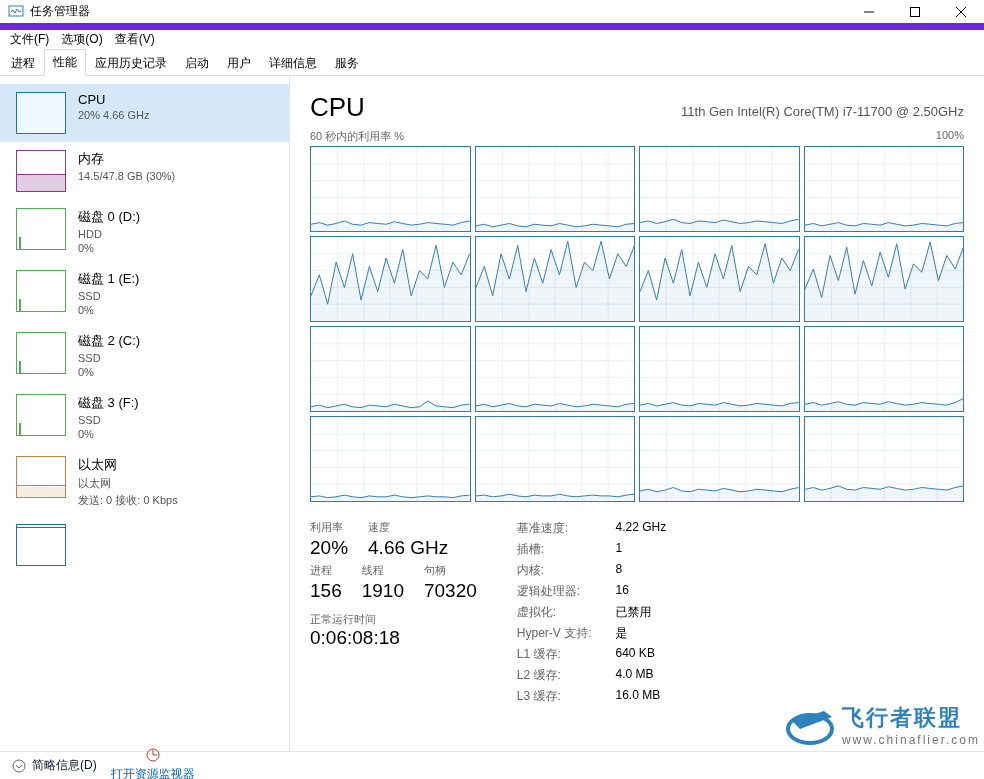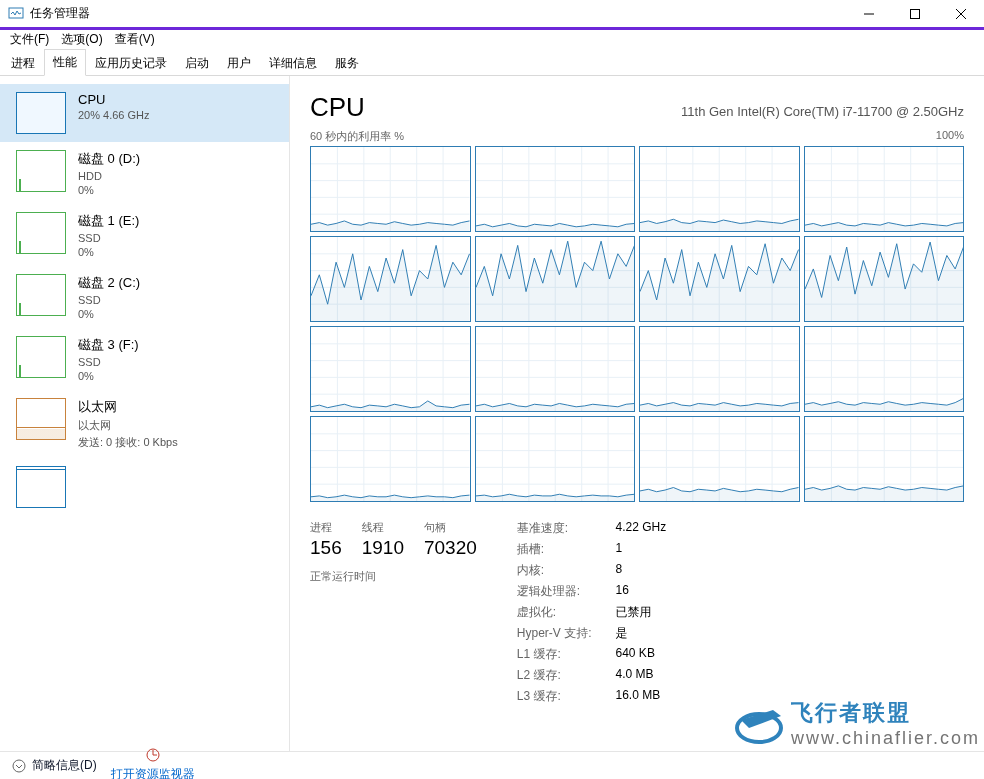--- a/index.html
+++ b/index.html
@@ -1,18 +1,18 @@
 <!DOCTYPE html>
 <html><head>
 <meta charset="utf-8">
 <style>
 * { box-sizing: border-box; margin: 0; padding: 0; }
 body { font-family: "Microsoft YaHei", "Segoe UI", sans-serif; font-size: 12px; background: #fff; color: #000; width: 984px; height: 779px; overflow: hidden; position: relative; }
 
-.titlebar { height: 30px; display: flex; align-items: center; padding: 0 0 0 8px; border-bottom: 3px solid #6d28d9; }
+.titlebar { height: 30px; display: flex; align-items: center; padding: 0 0 0 8px; border-bottom: 7px solid #6d28d9; }
 .titlebar .appicon { width: 16px; height: 16px; margin-right: 6px; display: flex; align-items: center; justify-content: center; }
 .titlebar .title { flex: 1; font-size: 12px; }
 .win-controls { display: flex; }
 .win-btn { width: 46px; height: 30px; display: flex; align-items: center; justify-content: center; }
 
 .menubar { height: 20px; display: flex; align-items: flex-end; padding: 0 4px; font-size: 12px; }
 .menubar span { padding: 2px 6px; }
 
 .tabbar { height: 26px; display: flex; align-items: flex-end; border-bottom: 1px solid #d9d9d9; padding: 0 2px; font-size: 12px; }
 .tabbar .tab { padding: 4px 8px; border: 1px solid transparent; border-bottom: none; margin-bottom: -1px; }
@@ -50,21 +50,21 @@
 .stats-left .uptime-val { font-size: 19px; }
 .stats-right { display: grid; grid-template-columns: auto auto; column-gap: 24px; row-gap: 4px; font-size: 12px; align-content: start; }
 .stats-right .k { color: #666; }
 
 .footer { height: 28px; border-top: 1px solid #e5e5e5; display: flex; align-items: center; padding: 0 12px; gap: 14px; font-size: 12px; }
 .footer .collapse { display: flex; align-items: center; gap: 6px; color: #0f172a; }
 .footer .link { color: #0066cc; display: flex; align-items: center; gap: 4px; flex-direction: column; }
 
 .watermark { position: absolute; right: 4px; bottom: 30px; display: flex; align-items: center; gap: 0; opacity: 0.9; }
 .watermark .wm-text { color: #1976B5; font-weight: bold; font-size: 22px; letter-spacing: 2px; }
-.watermark .wm-sub { display: block; font-size: 18px; color: #666; letter-spacing: 2px; font-weight: normal; text-align: right; }
+.watermark .wm-sub { display: block; font-size: 12px; color: #666; letter-spacing: 2px; font-weight: normal; text-align: right; }
 
 .mini-graph { position: absolute; inset: 0; }
 .eth-graph { background: linear-gradient(to top, rgba(200,130,50,0.15) 0%, rgba(200,130,50,0.15) 25%, transparent 25%); }
 .eth-graph::after { content: ''; position: absolute; bottom: 0; left: 0; right: 0; height: 28%; border-top: 1px solid #C8823C; }
 .gpu-graph { background: #fff; }
 .gpu-graph::after { content: ''; position: absolute; left: 0; right: 0; top: 6%; height: 1px; background: #1976B5; }
 .mem-icon { border-color: #8B3A8B !important; }
 .mem-icon::after { content:''; position:absolute; left:0; right:0; bottom:0; height:40%; background: rgba(139,58,139,0.25); border-top: 1px solid #8B3A8B; }
 .disk-green { border-color: #4CAF50 !important; }
 .disk-green::after { content:''; position:absolute; left:2px; bottom:0; width:2px; height:30%; background:#4CAF50; }
@@ -123,20 +123,27 @@
 
   <div class="sidebar">
     <div class="side-item active">
       <div class="side-icon"></div>
       <div class="side-text">
         <span class="name">CPU</span>
         <span class="sub">20% 4.66 GHz</span>
       </div>
     </div>
     <div class="side-item">
+      <div class="side-icon mem-icon"></div>
+      <div class="side-text">
+        <span class="name">内存</span>
+        <span class="sub">14.5/47.8 GB (30%)</span>
+      </div>
+    </div>
+    <div class="side-item">
       <div class="side-icon disk-green"></div>
       <div class="side-text">
         <span class="name">磁盘 0 (D:)</span>
         <span class="sub">HDD</span>
         <span class="sub">0%</span>
       </div>
     </div>
     <div class="side-item">
       <div class="side-icon disk-green"></div>
       <div class="side-text">
@@ -425,35 +432,46 @@
             <line class="chart-grid-line" x1="106.66666666666666" y1="0" x2="106.66666666666666" y2="86"></line>
             <line class="chart-grid-line" x1="133.33333333333334" y1="0" x2="133.33333333333334" y2="86"></line>
             <path class="chart-fill" d="M0.0 74.0 L8.4 72.2 L16.8 74.8 L25.3 73.1 L33.7 70.5 L42.1 74.0 L50.5 74.8 L58.9 72.2 L67.4 73.1 L75.8 74.0 L84.2 71.4 L92.6 73.1 L101.1 74.8 L109.5 74.0 L117.9 72.2 L126.3 73.1 L134.7 74.0 L143.2 74.8 L151.6 72.2 L160.0 70.5 L 160 86 L 0 86 Z"></path>
             <path class="chart-line" d="M0.0 74.0 L8.4 72.2 L16.8 74.8 L25.3 73.1 L33.7 70.5 L42.1 74.0 L50.5 74.8 L58.9 72.2 L67.4 73.1 L75.8 74.0 L84.2 71.4 L92.6 73.1 L101.1 74.8 L109.5 74.0 L117.9 72.2 L126.3 73.1 L134.7 74.0 L143.2 74.8 L151.6 72.2 L160.0 70.5 "></path>
           </svg>
         </div>
       </div>
 
     <div class="stats">
       <div class="stats-left">
+        <div class="row">
+          <div>
+              <div class="lbl">利用率</div>
+              <div class="val">20%</div>
+            </div>
+          <div>
+              <div class="lbl">速度</div>
+              <div class="val">4.66 GHz</div>
+            </div>
+        </div>
         <div class="row">
           <div>
               <div class="lbl">进程</div>
               <div class="val">156</div>
             </div>
           <div>
               <div class="lbl">线程</div>
               <div class="val">1910</div>
             </div>
           <div>
               <div class="lbl">句柄</div>
               <div class="val">70320</div>
             </div>
         </div>
         <div class="uptime-lbl">正常运行时间</div>
+        <div class="uptime-val">0:06:08:18</div>
       </div>
       <div class="stats-right">
         <span class="k">基准速度:</span>
           <span>4.22 GHz</span>
         <span class="k">插槽:</span>
           <span>1</span>
         <span class="k">内核:</span>
           <span>8</span>
         <span class="k">逻辑处理器:</span>
           <span>16</span>

